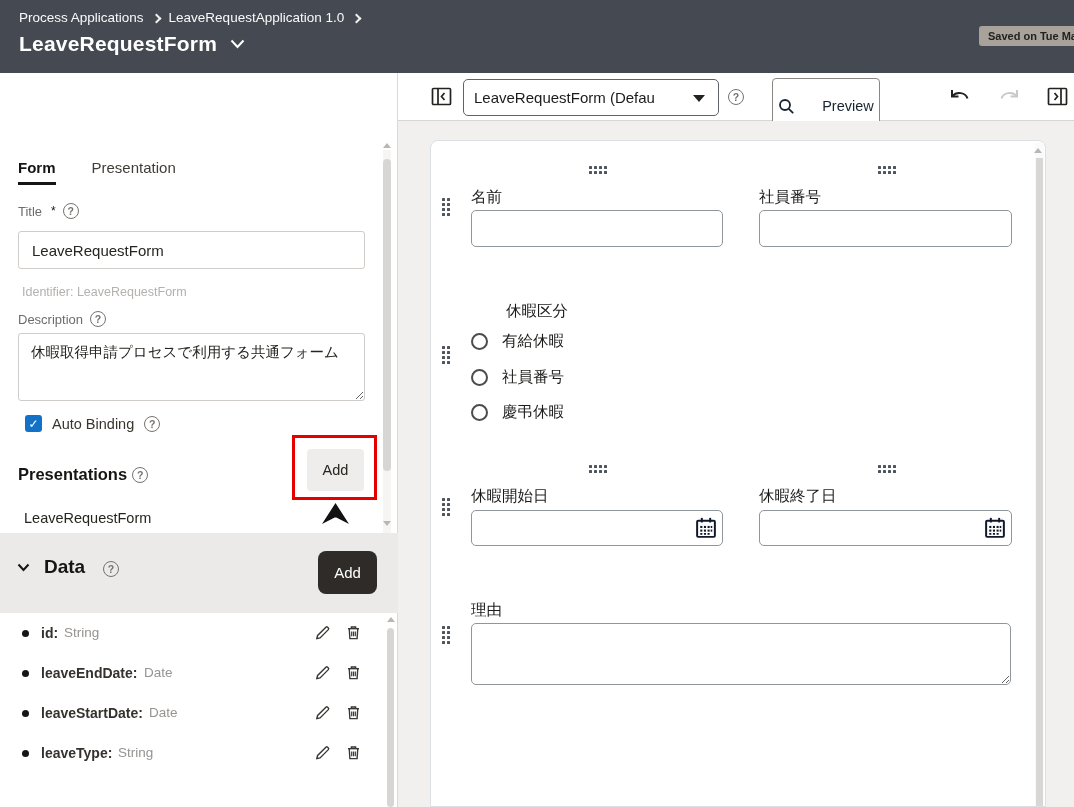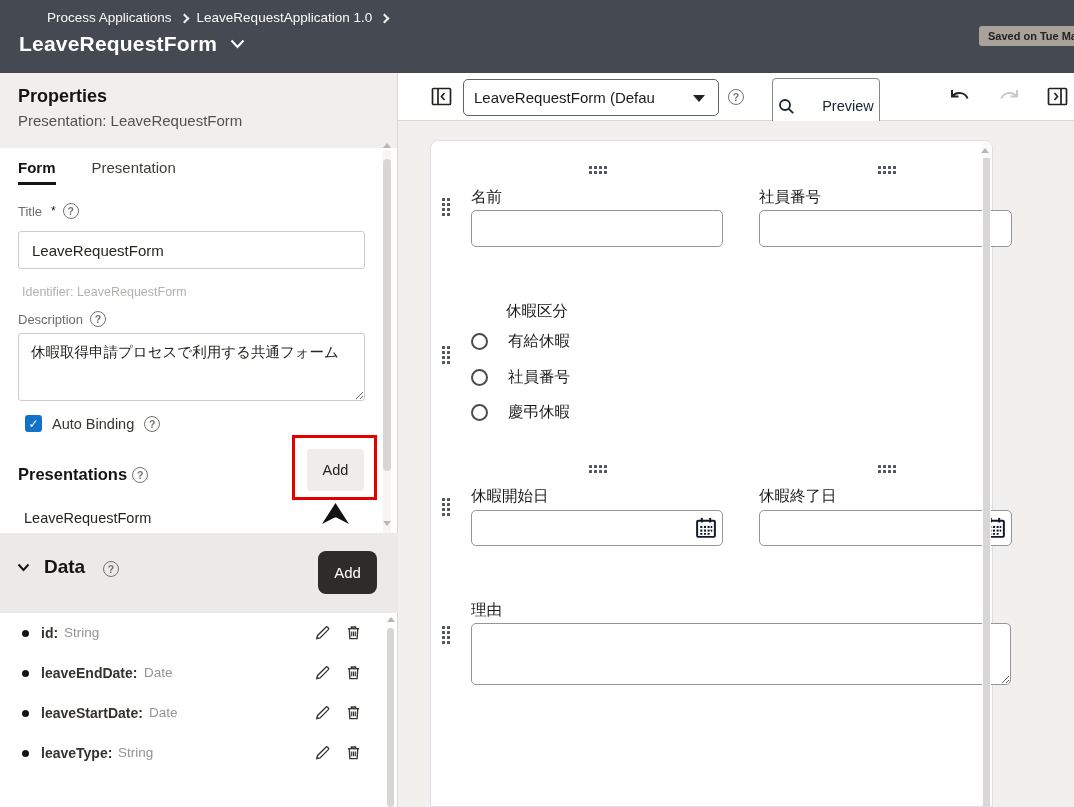--- a/index.html
+++ b/index.html
@@ -3,21 +3,21 @@
 <meta charset="utf-8">
 <style>
   * { margin:0; padding:0; box-sizing:border-box; }
   body { background:#ddd; font-family:"Liberation Sans", sans-serif; }
   #app { position:relative; width:1074px; height:807px; background:#fff; overflow:hidden;
          font-family:"Liberation Sans", sans-serif; }
 
   
   .topbar { position:absolute; left:0; top:0; width:1074px; height:73px; background:#454a52; }
   .crumbs { position:absolute; left:19px; top:10px; display:flex; align-items:center; gap:9px;
-            font-size:13.5px; color:#fafafa;margin-left:28px; }
+            font-size:13.5px; color:#fafafa; }
   .crumb { cursor:default; }
   .crumb-sep { width:7px; height:7px; border-right:2px solid #f0efee; border-top:2px solid #f0efee;
                transform:rotate(45deg); margin-top:1px; }
   .apptitle-row { position:absolute; left:19px; top:32px; display:flex; align-items:center; gap:13px; }
   .apptitle { font-size:21px; font-weight:bold; color:#ffffff; letter-spacing:.2px; }
   .saved-badge { position:absolute; right:-12px; top:26px; background:#a9a29b; color:#24221f;
                  font-size:11px; font-weight:bold; padding:4px 9px; border-radius:3px; white-space:nowrap; }
 
   
   .props { position:absolute; left:0; top:73px; width:398px; height:734px; background:#fff;
@@ -91,37 +91,37 @@
   .sel-caret { position:absolute; right:13px; top:15px; width:0; height:0; border-left:6px solid transparent;
                border-right:6px solid transparent; border-top:7px solid #24221f; }
   .toolbar-help { position:absolute; left:330px; top:16px; }
   .btn-preview { position:absolute; left:374px; top:5px; width:108px; height:56px; background:#fff;
                  border:1px solid #8a8783; border-radius:4px; display:flex; align-items:center;
                  justify-content:center; gap:27px; cursor:pointer; font-family:inherit; }
   .btn-preview span { font-size:14.5px; color:#182430; }
 
   
   .canvas { position:absolute; left:398px; top:121px; width:676px; height:686px; background:#f2f0ee; }
-  .card { position:absolute; left:32px; top:19px; width:563px; height:667px; background:#fff;
+  .card { position:absolute; left:32px; top:19px; width:616px; height:667px; background:#fff;
           border:1px solid #dce0e4; border-radius:8px 8px 0 0; }
 
   .jp-label { position:absolute; font-size:15.5px; color:#1c1b1a; }
   .cv-input { position:absolute; border:1px solid #8f969c; border-radius:5px; background:#fff; }
   .cv-textarea { position:absolute; border:1px solid #8f969c; border-radius:5px; background:#fff;
                  resize:both; font-family:inherit; }
 
   .dots-h, .dots-v { position:absolute; }
   .dots-h i { display:block; width:3px; height:3px; background:#4e555e; border-radius:0.5px;
     box-shadow:5px 0 #4e555e, 10px 0 #4e555e, 15px 0 #4e555e,
                0 5px #4e555e, 5px 5px #4e555e, 10px 5px #4e555e, 15px 5px #4e555e; }
   .dots-v i { display:block; width:3px; height:3px; background:#4e555e; border-radius:0.5px;
     box-shadow:5px 0 #4e555e, 0 5px #4e555e, 5px 5px #4e555e, 0 10px #4e555e,
                5px 10px #4e555e, 0 15px #4e555e, 5px 15px #4e555e; }
 
-  .radio-row { position:absolute; display:flex; align-items:center; gap:20px; }
+  .radio-row { position:absolute; display:flex; align-items:center; gap:14px; }
   .radio-circ { width:17px; height:17px; border:2px solid #4c4c4c; border-radius:50%; background:#fff; }
   .radio-lab { font-size:15.5px; color:#1c1b1a; }
 
   .cal-icon { position:absolute; cursor:pointer; }
 
   .card-sb-track { position:absolute; right:1px; top:2px; width:9px; height:663px; background:#fbfafa; }
   .card-sb-thumb { position:absolute; right:2px; top:17px; width:7px; height:648px; background:#d9d7d5; }
   .card-sb-up { position:absolute; right:3px; top:7px; }
 </style>
 </head>
@@ -139,24 +139,20 @@
     <div class="apptitle-row">
       <span class="apptitle">LeaveRequestForm</span>
       <svg width="15" height="10" viewBox="0 0 15 10">
         <polyline points="1.5,1.5 7.5,8 13.5,1.5" fill="none" stroke="#ffffff" stroke-width="2"></polyline>
       </svg>
     </div>
     <span class="saved-badge">Saved on Tue Ma</span>
   </header>
 
   <aside class="props">
-    <div class="props-head">
-      <div class="props-title">Properties</div>
-      <div class="props-sub">Presentation: LeaveRequestForm</div>
-    </div>
 
     <div class="tabs">
       <div class="tab active">Form</div>
       <div class="tab">Presentation</div>
     </div>
 
     <div class="fld-label" style="left:18px; top:130px;">
       <span>Title</span>
         <span class="req">*</span>
       <span class="help">?</span>

